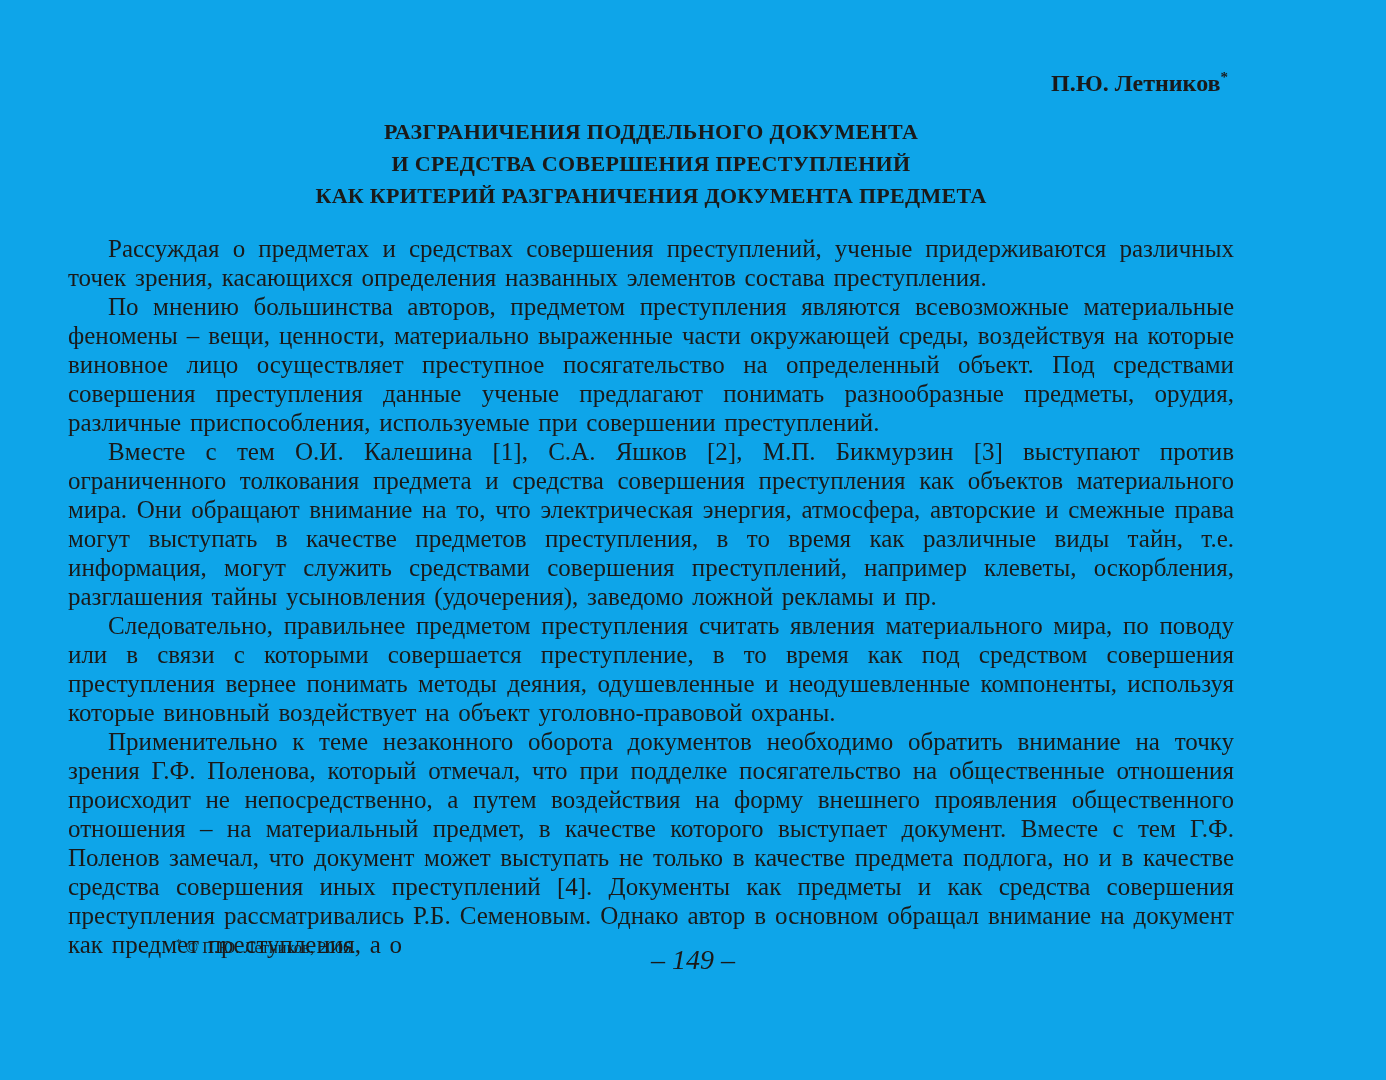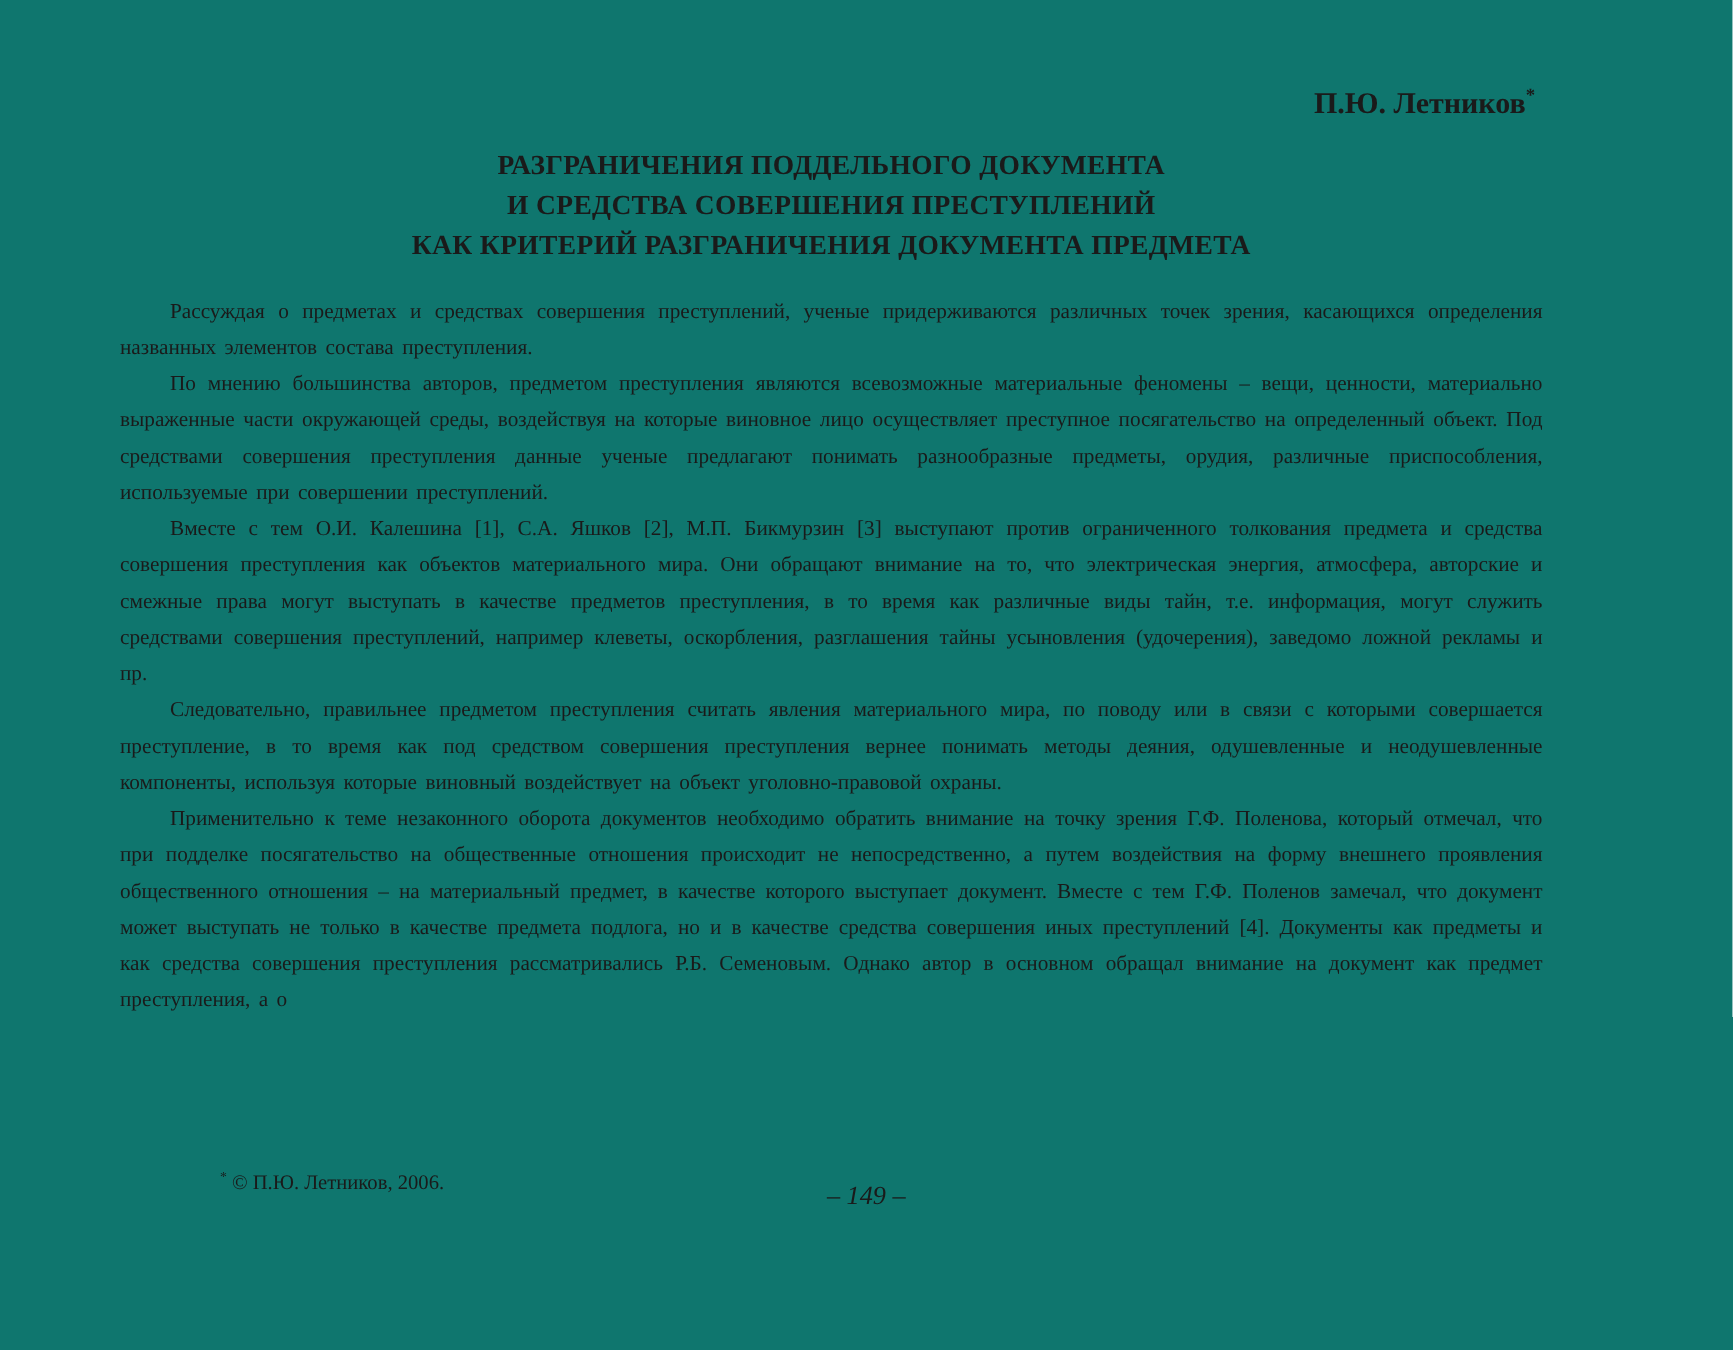--- a/index.html
+++ b/index.html
@@ -5,25 +5,25 @@
   html, body {
     margin: 0;
     padding: 0;
     background: #ffffff;
   }
   .page {
     position: relative;
     width: 1386px;
     height: 1080px;
     margin: 0 auto;
-    background: #0f766e;
+    background: #0ea5e9;
     font-family: "Liberation Serif", "DejaVu Serif", serif;
     color: #1a1a1a;
     box-sizing: border-box;
-    padding: 62px 152px 0 96px;
+    padding: 62px 152px 0 68px;
     overflow: hidden;
   }
   .author-line {
     text-align: right;
     font-weight: bold;
     font-size: 24px;
     line-height: 30px;
     padding-right: 6px;
     margin-bottom: 18px;
   }
@@ -37,21 +37,21 @@
     font-weight: bold;
     font-size: 22px;
     line-height: 32px;
     letter-spacing: 0.3px;
   }
   .title-line {
     display: block;
   }
   .article-body p {
     margin: 0;
-    font-size: 17px;
+    font-size: 25px;
     line-height: 29px;
     text-align: justify;
     text-align-last: left;
     text-indent: 40px;
     word-spacing: 2.5px;
   }
   .footnote {
     position: absolute;
     left: 148px;
     right: 152px;
@@ -64,21 +64,21 @@
     font-size: 11px;
     margin-right: 4px;
   }
   .page-number {
     position: absolute;
     left: 0;
     right: 0;
     top: 944px;
     text-align: center;
     font-style: italic;
-    font-size: 21px;
+    font-size: 28px;
   }
 </style>
 </head>
 <body>
 
 <div class="page">
 
   <div class="author-line">
     <span>П.Ю. Летников</span><sup>*</sup>
   </div>

